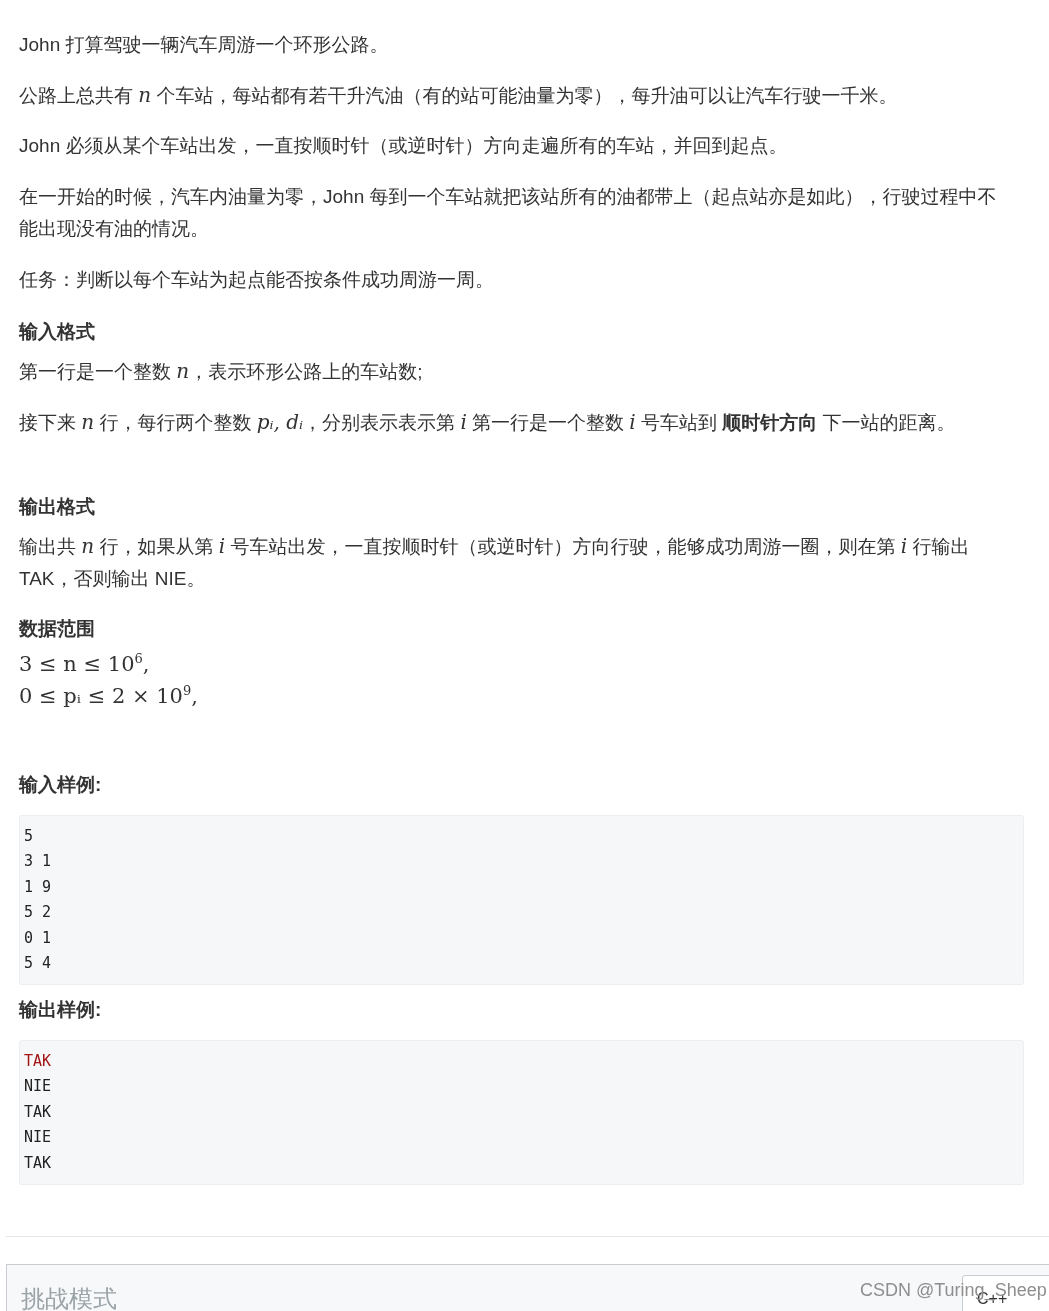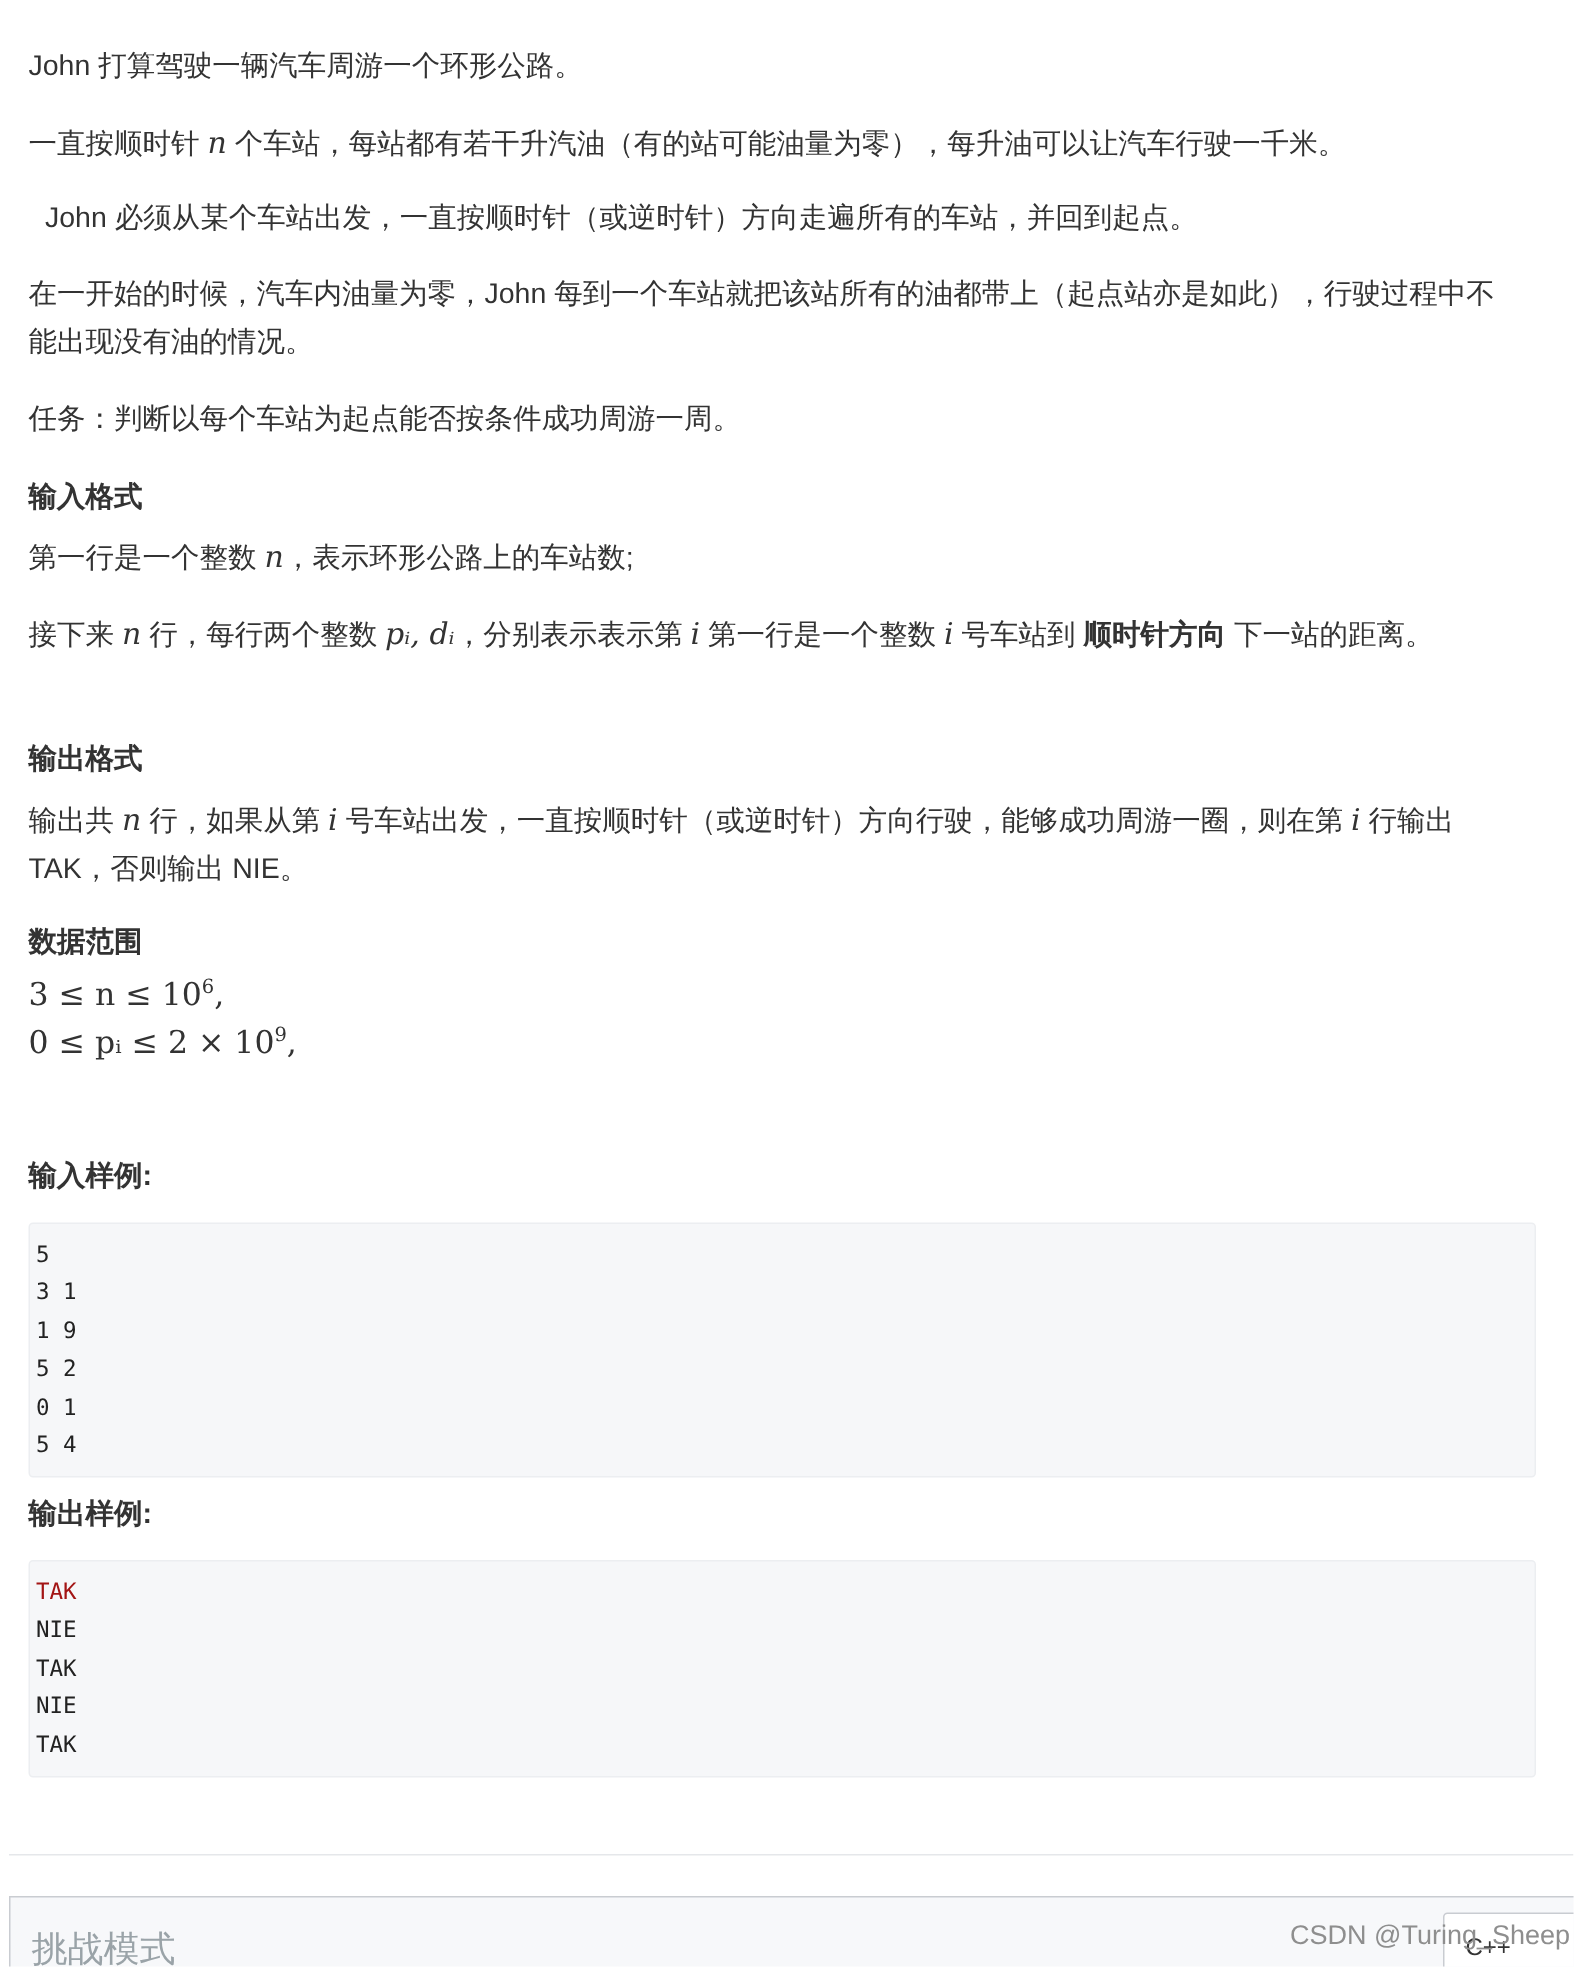--- a/index.html
+++ b/index.html
@@ -24,24 +24,24 @@
   .watermark { position:absolute; left:860px; top:1280px; font-size:18px; color:#8e8e8e; }
   sup { font-size:13px; }
 </style>
 </head>
 <body>
 
 <div class="content">
   <p style="position:absolute;top:29px;">John 打算驾驶一辆汽车周游一个环形公路。</p>
 
   <p style="position:absolute;top:79px;white-space:nowrap;">
-    <span>一直按顺时针 </span><span class="math">n</span><span> 个车站，每站都有若干升汽油（有的站可能油量为零），每升油可以让汽车行驶一千米。</span>
+    <span>公路上总共有 </span><span class="math">n</span><span> 个车站，每站都有若干升汽油（有的站可能油量为零），每升油可以让汽车行驶一千米。</span>
   </p>
 
-  <p style="position:absolute;top:130px;margin-left:11px;">John 必须从某个车站出发，一直按顺时针（或逆时针）方向走遍所有的车站，并回到起点。</p>
+  <p style="position:absolute;top:130px;">John 必须从某个车站出发，一直按顺时针（或逆时针）方向走遍所有的车站，并回到起点。</p>
 
   <p style="position:absolute;top:181px;width:995px;">在一开始的时候，汽车内油量为零，John 每到一个车站就把该站所有的油都带上（起点站亦是如此），行驶过程中不能出现没有油的情况。</p>
 
   <p style="position:absolute;top:264px;">任务：判断以每个车站为起点能否按条件成功周游一周。</p>
 
   <h4 style="position:absolute;top:318px;">输入格式</h4>
   <p style="position:absolute;top:355px;white-space:nowrap;">
     <span>第一行是一个整数 </span><span class="math">n</span><span>，表示环形公路上的车站数;</span>
   </p>
   <p style="position:absolute;top:406px;width:995px;">

